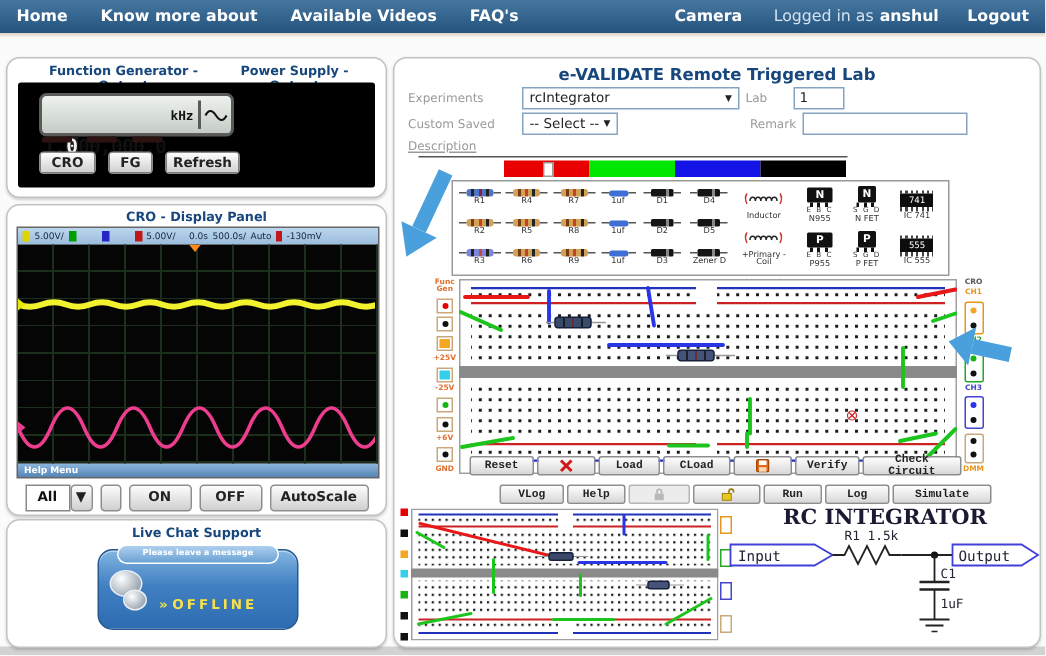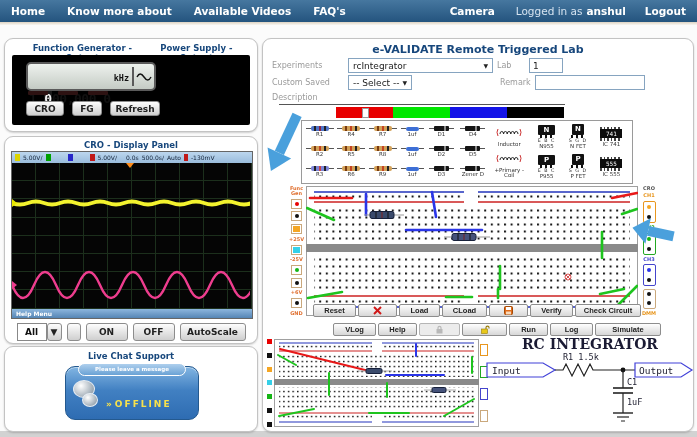--- a/index.html
+++ b/index.html
@@ -118,21 +118,21 @@
   .strip{width:15px;height:130px;display:flex;flex-direction:column;justify-content:space-between;align-items:center;}
   .term{width:9px;height:8px;border:1px solid #caa87c;background:#fff;display:flex;align-items:center;justify-content:center;}
   .tdot{width:4px;height:4px;border-radius:50%;}
   .tfill{width:7px;height:6px;}
   .slabel{font-size:5px;line-height:5px;font-weight:bold;text-align:center;}
   .chbox{border:1px solid;border-radius:2px;width:11px;height:20px;display:flex;flex-direction:column;
          align-items:center;justify-content:space-around;}
   
   .tb{position:absolute;left:50px;display:grid;grid-template-columns:43px 39px 41px 45px 39px 43px 66px;gap:2px;}
   .tbtn{height:13px;background:linear-gradient(#fefefe,#d7d7d7);border:1px solid #8d8d8d;border-radius:2px;
-        font-size:7.5px;font-weight:bold;color:#222;display:flex;align-items:center;justify-content:center;}
+        font-size:7.5px;font-weight:bold;color:#222;display:flex;align-items:center;justify-content:center;font-family:Liberation Mono, monospace;}
   .tbtn.dis{background:#ececec;border-color:#b5b5b5;}
   
   .circ-title{font-family:"DejaVu Serif","Liberation Serif",serif;font-weight:bold;font-size:14px;fill:#1a1a33;}
   .circ-txt{font-family:"DejaVu Sans Mono","Liberation Mono",monospace;font-size:9.5px;fill:#223;}
   .arrow{position:absolute;}
 </style>
 </head>
 <body>
 
 <div class="page">
@@ -241,21 +241,21 @@
     <input class="finput" style="left: 266px; top: 19px; width: 34px;" value="1">
 
     <span class="flabel" style="left:9px;top:39px;">Custom Saved</span>
     <span class="fsel" style="left:85px;top:36px;width:64px;">
       <span>-- Select --</span>
         <span class="arr">▼</span>
     </span>
     <span class="flabel" style="left:237px;top:39px;">Remark</span>
     <input class="finput" style="left: 272px; top: 36px; width: 110px;">
 
-    <span class="flabel" style="left:9px;top:54px;">Description</span>
+    <span class="flabel" style="left:9px;top:54px;text-decoration:underline;">Description</span>
     <div style="position:absolute;left:16px;top:65px;width:286px;border-top:1px solid #555;"></div>
 
     <div class="swatches">
       <span class="swatch" style="background:#e80000;">
           <span class="sw-cursor"></span>
         </span>
       <span class="swatch" style="background:#00e800;"></span>
       <span class="swatch" style="background:#1414e8;"></span>
       <span class="swatch" style="background:#000;"></span>
     </div>

